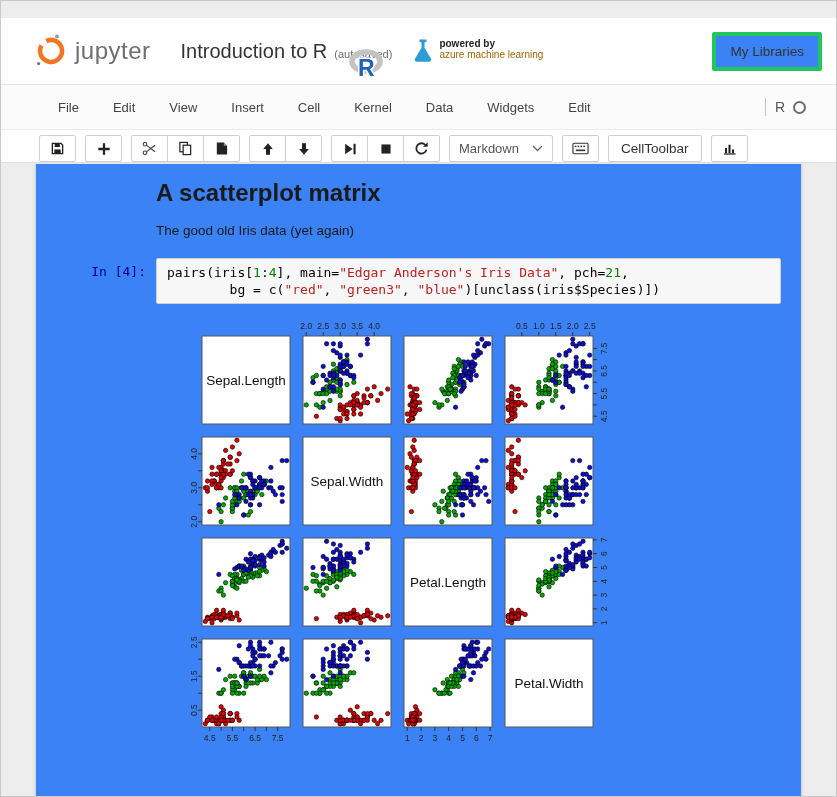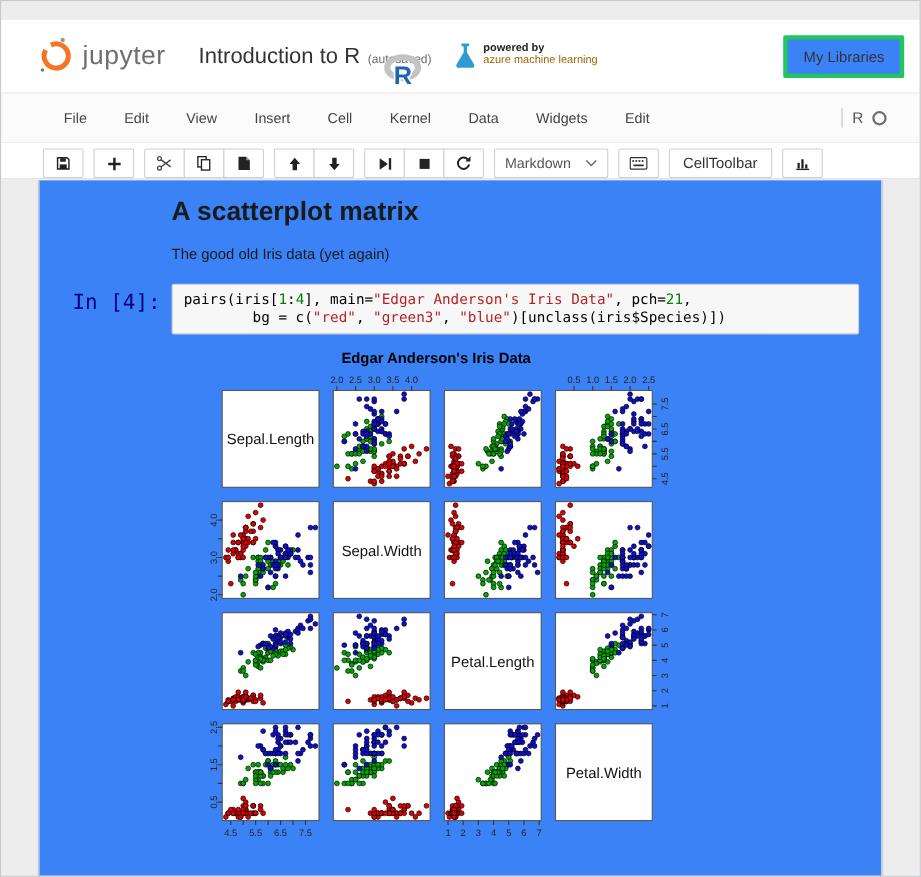--- a/index.html
+++ b/index.html
@@ -45,21 +45,21 @@
   
   .page { background:#ededed; height:663px; padding:1px 34px 0; }
   .sheet { background:#3b82f6; border:1px solid #dadada; border-top:none; box-shadow:0 1px 3px rgba(0,0,0,.12); height:649px; padding-top:10px; overflow:hidden; }
 
   .md-cell { margin-left:120px; margin-right:30px; }
   .md-heading { font-size:24px; font-weight:bold; color:#1a1a1a; margin-top:5px; }
   .md-sub { font-size:13.5px; color:#1a1a1a; margin-top:16px; }
 
   .code-cell { display:flex; margin-top:20px; }
   .prompt-col { width:120px; flex:none; text-align:right; padding-right:10px; padding-top:6px;
-                font-family:"DejaVu Sans Mono", monospace; font-size:19px; color:#000080; }
+                font-family:"DejaVu Sans Mono", monospace; font-size:13px; color:#000080; }
   .code-input { flex:1; margin-right:20px; background:#f7f7f7; border:1px solid #cfcfcf; border-radius:2px; padding:5px 10px; }
   .code-line { font-family:"DejaVu Sans Mono", monospace; font-size:13px; line-height:17px; white-space:pre; color:#000; }
   .tok-k { color:#000; }
   .tok-n { color:#008000; }
   .tok-s { color:#ba2121; }
 
   .output-area { margin-left:120px; margin-top:14px; }
   .plot-wrap { margin-left:22px; width:437px; }
   .plot-title { text-align:center; font-size:13.5px; font-weight:bold; color:#000; margin-bottom:4px; }
   .plot-wrap svg { font-family:"Liberation Sans", sans-serif; display:block; }
@@ -234,21 +234,20 @@
       <div class="code-cell">
         <div class="prompt-col">In [4]:</div>
         <div class="code-input">
             <div class="code-line"><span class="tok-k">pairs(iris[</span><span class="tok-n">1</span><span class="tok-k">:</span><span class="tok-n">4</span><span class="tok-k">], main=</span><span class="tok-s">"Edgar Anderson's Iris Data"</span><span class="tok-k">, pch=</span><span class="tok-n">21</span><span class="tok-k">,</span></div>
             <div class="code-line"><span class="tok-k">        bg = c(</span><span class="tok-s">"red"</span><span class="tok-k">, </span><span class="tok-s">"green3"</span><span class="tok-k">, </span><span class="tok-s">"blue"</span><span class="tok-k">)[unclass(iris$Species)])</span></div>
           </div>
       </div>
 
       <div class="output-area">
         <div class="plot-wrap">
-          <div class="plot-title">Edgar Anderson's Iris Data</div>
           <svg viewBox="0 0 437 431" width="437" height="431">
               <rect x="24" y="18" width="88" height="88" fill="#fff" stroke="#565656"></rect>
               <text x="68" y="67" text-anchor="middle" font-size="13.5" fill="#111">Sepal.Length</text>
               <rect x="125" y="18" width="88" height="88" fill="#fff" stroke="#565656"></rect>
               <circle cx="179.2" cy="84.6" r="2.2" fill="#e00000" stroke="#000" stroke-width="0.6"></circle>
               <circle cx="162.2" cy="89.2" r="2.2" fill="#e00000" stroke="#000" stroke-width="0.6"></circle>
               <circle cx="169.0" cy="93.7" r="2.2" fill="#e00000" stroke="#000" stroke-width="0.6"></circle>
               <circle cx="165.6" cy="96.0" r="2.2" fill="#e00000" stroke="#000" stroke-width="0.6"></circle>
               <circle cx="182.6" cy="86.9" r="2.2" fill="#e00000" stroke="#000" stroke-width="0.6"></circle>
               <circle cx="192.8" cy="77.8" r="2.2" fill="#e00000" stroke="#000" stroke-width="0.6"></circle>

